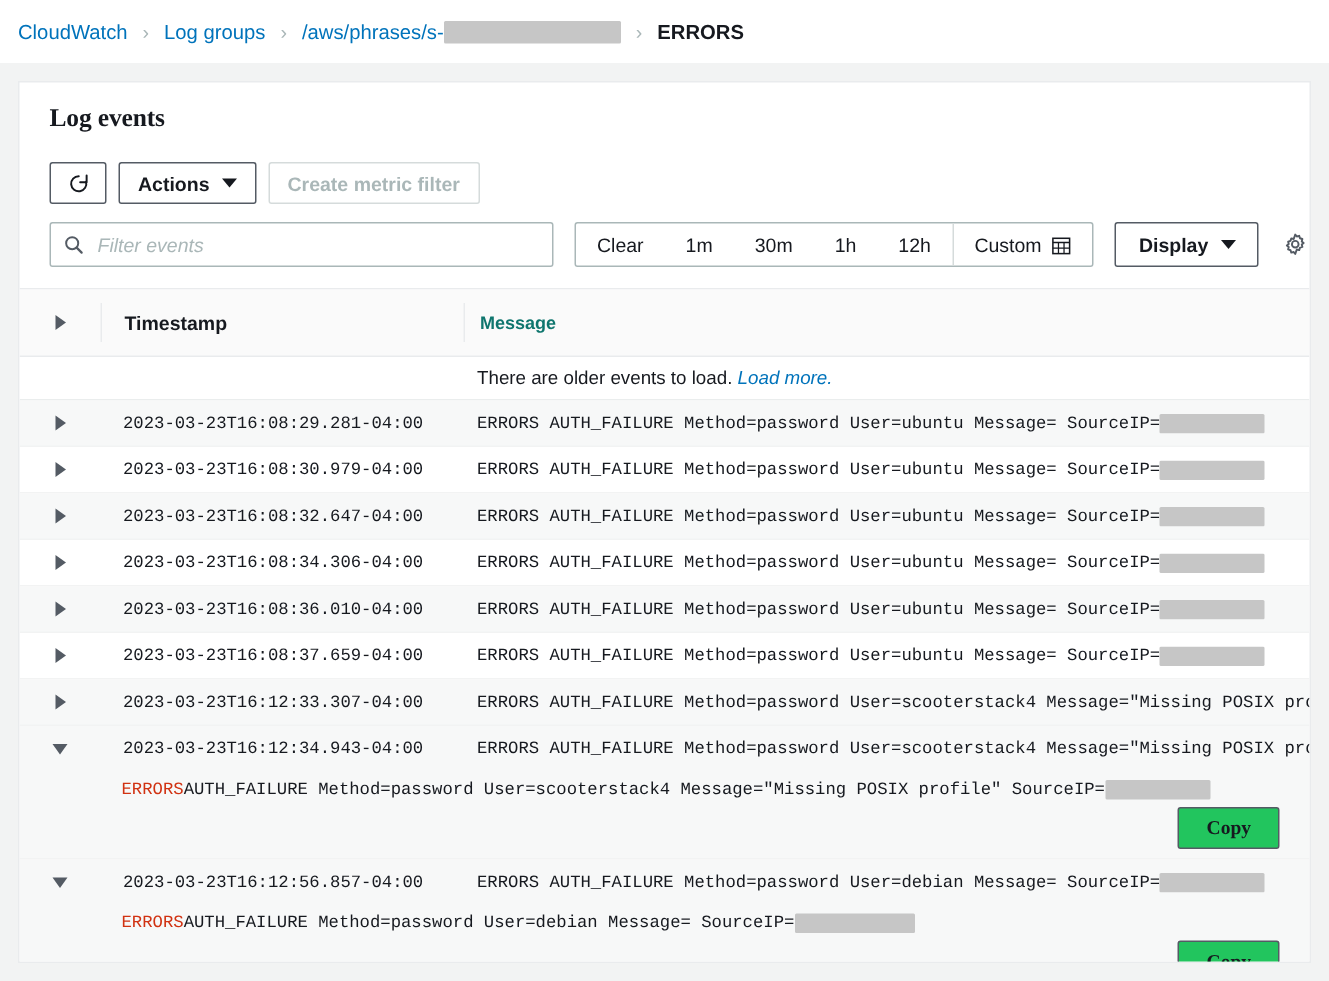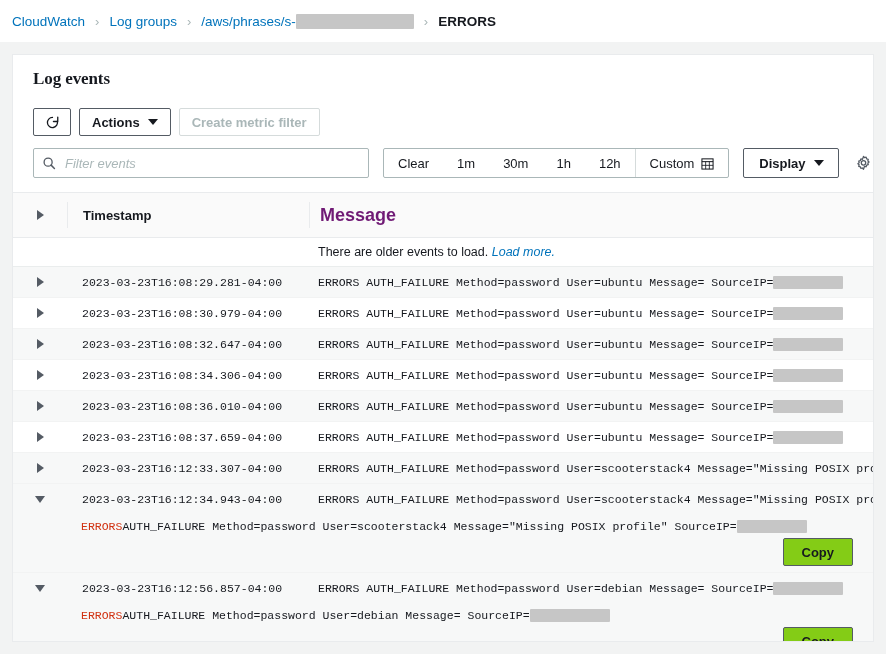--- a/index.html
+++ b/index.html
@@ -240,22 +240,22 @@
     flex: 0 0 241px;
     font-weight: bold;
     font-size: 13px;
     color: #16191f;
     padding-left: 15px;
     box-sizing: border-box;
   }
   .col-msg {
     flex: 1;
     font-weight: bold;
-    font-size: 18px;
-    color: #701a75;
+    font-size: 12px;
+    color: #0f766e;
     padding-left: 10px;
     box-sizing: border-box;
   }
   .hdr-divider {
     width: 1px;
     height: 26px;
     background: #e9ebed;
   }
 
   .loadmore-row {
@@ -333,22 +333,22 @@
   }
   .hl { color: #d13212; }
   .copy-btn {
     position: absolute;
     right: 20px;
     bottom: 6px;
     height: 28px;
     padding: 0 18px;
     border: 1px solid #545b64;
     border-radius: 2px;
-    background: #84cc16;
-    font-family: Liberation Sans, sans-serif;
+    background: #22c55e;
+    font-family: Liberation Serif, serif;
     font-size: 13px;
     font-weight: bold;
     color: #16191f;
     cursor: pointer;
   }
 </style>
 </head>
 <body>
 
 <div class="breadcrumb-bar">

